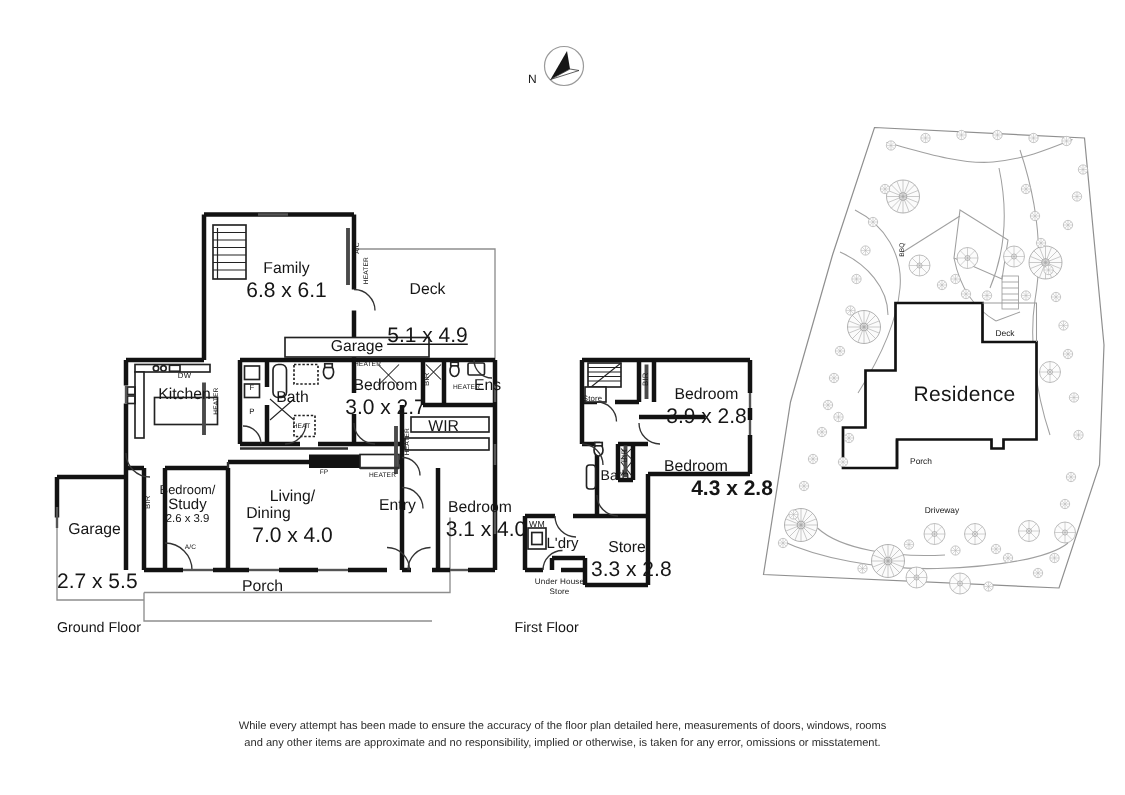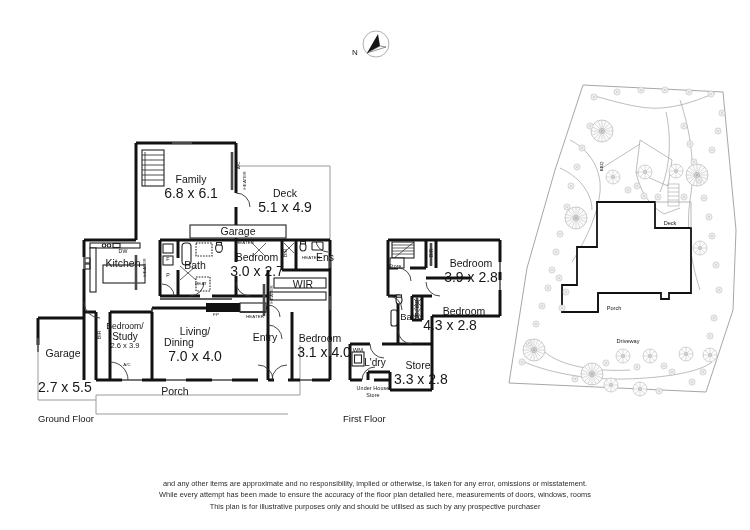--- a/index.html
+++ b/index.html
@@ -442,37 +442,37 @@
         <path d="M-9,9 L2,-10 L4,2 Z" fill="#161616"></path>
         <path d="M-9,9 L10,3 L4,2 Z" fill="#ffffff" stroke="#2a2a2a" stroke-width="0.5"></path>
       </g>
     </g>
   </svg>
 
   <div class="lbl room-name" style="left:155px; top:174px; width:72px;">Family</div>
   <div class="lbl room-dim" style="left:155px; top:186px; width:72px;">6.8 x 6.1</div>
 
   <div class="lbl room-name" style="left:252px; top:188px; width:66px;">Deck</div>
-  <div class="lbl room-dim" style="left:252px; top:200px; width:66px;">5.1 x 4.9</div>
+  <div class="lbl room-dim" style="left:252px; top:216px; width:66px;text-decoration:underline;">5.1 x 4.9</div>
 
   <div class="lbl room-name" style="left:190px; top:226px; width:96px;">Garage</div>
 
   <div class="lbl room-name" style="left:96px; top:258px; width:54px;">Kitchen</div>
   <div class="lbl tiny" style="left:110px; top:249px; width:26px;">DW</div>
   <div class="lbl tiny" style="left:163px; top:257px; width:10px;">F</div>
   <div class="lbl tiny" style="left:163px; top:273px; width:10px;">P</div>
 
   <div class="lbl room-name" style="left:175px; top:260px; width:40px;">Bath</div>
 
   <div class="lbl room-name" style="left:230px; top:252px; width:54px;">Bedroom</div>
   <div class="lbl room-dim" style="left:230px; top:264px; width:54px;">3.0 x 2.7</div>
 
   <div class="lbl room-name" style="left:312px; top:252px; width:26px;">Ens</div>
 
-  <div class="lbl room-name" style="left:280px; top:279px; width:46px;">WIR</div>
+  <div class="lbl room-name" style="left:260px; top:279px; width:46px;text-align:right;">WIR</div>
 
   <div class="lbl room-name" style="left:98px; top:322px; width:54px; font-size:8.6px;">Bedroom/</div>
   <div class="lbl room-name" style="left:98px; top:332px; width:54px; font-size:10px;">Study</div>
   <div class="lbl room-dim" style="left:98px; top:342px; width:54px; font-size:7.6px;">2.6 x 3.9</div>
 
   <div class="lbl room-name" style="left:164px; top:326px; width:62px;">Living/</div>
   <div class="lbl room-name" style="left:148px; top:337px; width:62px;">Dining</div>
   <div class="lbl room-dim" style="left:164px; top:349px; width:62px;">7.0 x 4.0</div>
 
   <div class="lbl room-name" style="left:244px; top:332px; width:42px;">Entry</div>
@@ -499,45 +499,45 @@
 
   <div class="lbl tiny rot90" style="left:90px; top:332px; width:20px;">BIR</div>
   <div class="lbl tiny rot90" style="left:276px; top:250px; width:20px;">BIR</div>
 
   <div class="lbl floor-title" style="left:38px; top:414px; width:120px;">Ground Floor</div>
 
   <div class="lbl room-name" style="left:442px; top:258px; width:58px;">Bedroom</div>
   <div class="lbl room-dim" style="left:442px; top:270px; width:58px;">3.9 x 2.8</div>
 
   <div class="lbl room-name" style="left:434px; top:306px; width:60px;">Bedroom</div>
-  <div class="lbl room-dim" style="left:420px; top:318px; width:60px;">4.3 x 2.8</div>
+  <div class="lbl room-dim" style="left:458px; top:318px; width:60px;font-weight:bold;">4.3 x 2.8</div>
 
   <div class="lbl room-name" style="left:392px; top:312px; width:36px; font-size:9.4px;">Bath</div>
 
   <div class="lbl room-name" style="left:394px; top:360px; width:48px;">Store</div>
   <div class="lbl room-dim" style="left:394px; top:372px; width:48px;">3.3 x 2.8</div>
 
   <div class="lbl room-name" style="left:356px; top:358px; width:38px; font-size:10px;">L'dry</div>
   <div class="lbl tiny" style="left:350px; top:347px; width:16px; font-size:5.8px;">WM</div>
   <div class="lbl tiny" style="left:385px; top:264px; width:20px;">Store</div>
 
   <div class="lbl vtiny" style="left:342px; top:386px; width:62px; font-size:5.4px;">Under House</div>
   <div class="lbl vtiny" style="left:342px; top:393px; width:62px; font-size:5.4px;">Store</div>
 
   <div class="lbl tiny rot90" style="left:422px; top:250px; width:20px;">BIR</div>
   <div class="lbl tiny rot90" style="left:408px; top:301px; width:20px;">BIR</div>
 
   <div class="lbl floor-title" style="left:343px; top:414px; width:120px;">First Floor</div>
 
+  <div class="lbl site-title" style="left:578px; top:255px; width:130px;">Residence</div>
   <div class="lbl site-small" style="left:650px; top:220px; width:40px;">Deck</div>
   <div class="lbl site-small" style="left:594px; top:305px; width:40px;">Porch</div>
   <div class="lbl site-small" style="left:602px; top:338px; width:52px;">Driveway</div>
   <div class="lbl vtiny rot90" style="left:591px; top:164px; width:22px;">BBQ</div>
 
   <div class="compass-n" style="left:352px; top:48px;">N</div>
 
   <div class="disclaimer">
+    <div>While every attempt has been made to ensure the accuracy of the floor plan detailed here, measurements of doors, windows, rooms</div>
     <div>and any other items are approximate and no responsibility, implied or otherwise, is taken for any error, omissions or misstatement.</div>
-    <div>While every attempt has been made to ensure the accuracy of the floor plan detailed here, measurements of doors, windows, rooms</div>
-    <div>This plan is for illustrative purposes only and should be utilised as such by any prospective purchaser</div>
   </div>
 
 </div>
 
 </body></html>

